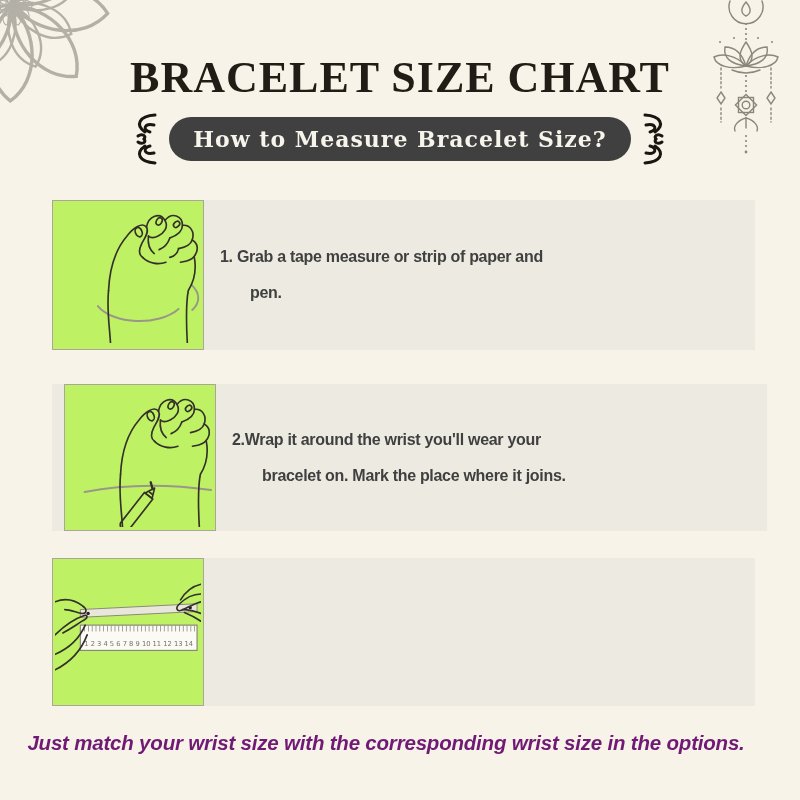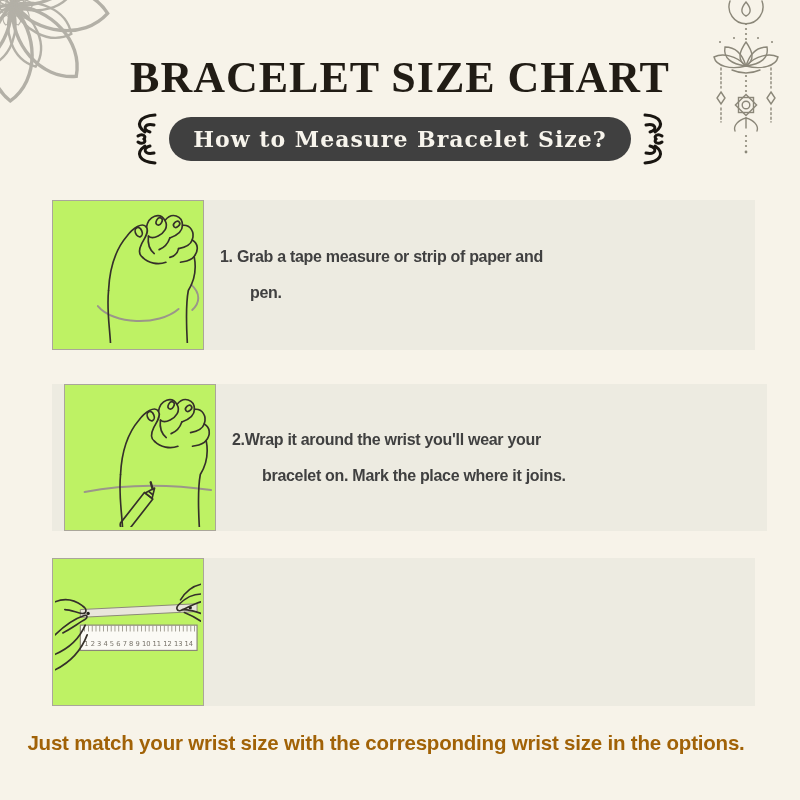--- a/index.html
+++ b/index.html
@@ -45,22 +45,23 @@
     flex:1 1 auto;display:flex;align-items:center;padding-left:16px;
     overflow:visible;
   }
   .step-text-col p{
     margin:0;font-size:16px;font-weight:bold;letter-spacing:-0.3px;
     line-height:36px;color:#404040;white-space:pre;
     padding-left:30px;text-indent:-30px;
   }
   .footer{
     position:absolute;top:731px;left:0;width:772px;text-align:center;
-    font-size:20.5px;font-weight:bold;letter-spacing:-0.2px;color:#a16207;
+    font-size:20.5px;font-weight:bold;letter-spacing:-0.2px;color:#701a75;
     white-space:pre;
+    font-style:italic;
   }
   .lineart{stroke:#35302a;stroke-width:1.7;fill:none;
     stroke-linecap:round;stroke-linejoin:round;}
   .grayart{stroke:#9b968a;stroke-width:2;fill:none;stroke-linecap:round;}
 </style>
 </head>
 <body>
 
 <svg id="mandala" class="ornament" width="215" height="215" viewBox="0 0 215 215">
   <defs>

